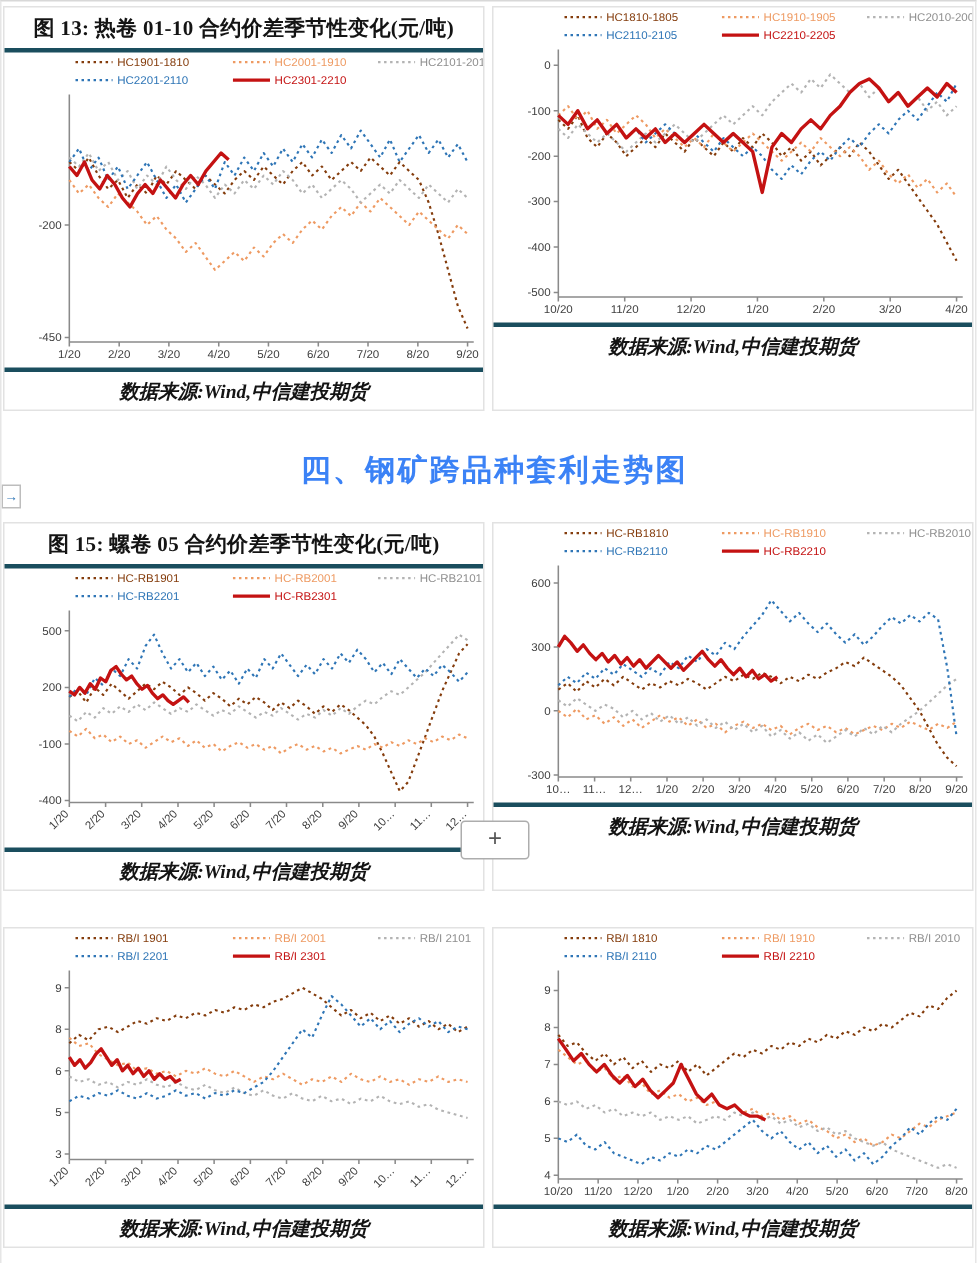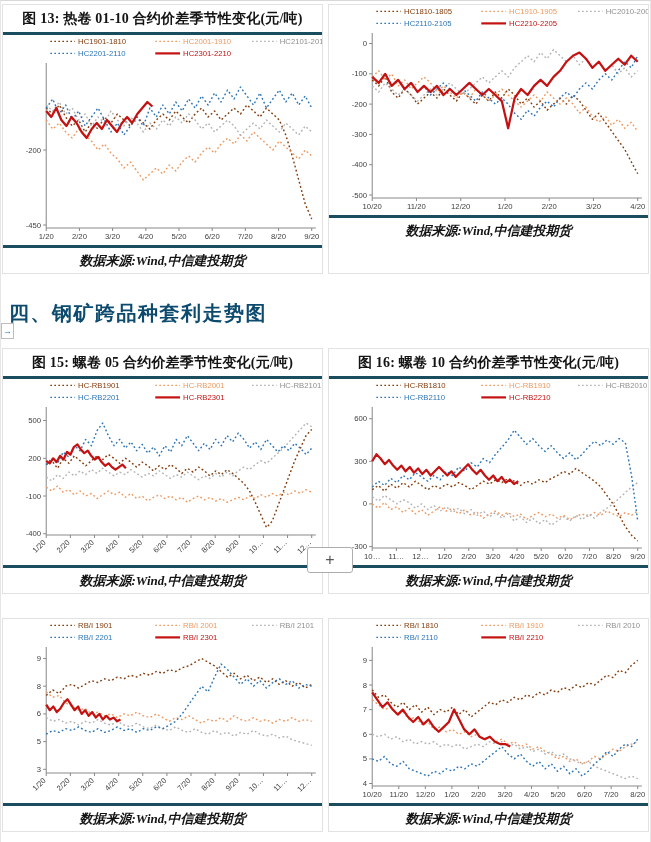--- a/index.html
+++ b/index.html
@@ -6,22 +6,22 @@
   body { background:#fff; font-family:"Liberation Sans", sans-serif; }
   .page { position:relative; width:651px; height:842px; background:#fff; overflow:hidden;
           border-top:1px solid #d8d8d8; border-left:1px solid #e6e6e6; border-right:1px solid #e6e6e6; }
   .chart-row { display:flex; gap:5px; padding:0 1px; margin-top:3px;text-align:center; }
   .chart-cell { flex:1; background:#fff; border:1px solid #e2e2e2; }
   .chart-title { font-family:"Liberation Serif", serif; font-size:14px; font-weight:bold; color:#141414;
                  padding:5px 8px 4px 8px; border-bottom:3px solid #1A4E5E; white-space:nowrap; letter-spacing:0.2px; }
   .chart-svg { display:block; width:100%; }
   .chart-source { font-family:"Liberation Serif", serif; font-size:13px; font-weight:bold; font-style:italic;
                   color:#141414; border-top:3px solid #1A4E5E; padding:4px 8px 3px 8px; }
-  .section-heading { font-family:"Liberation Serif", serif; font-size:20px; font-weight:bold; color:#0c4a6e;
-                     margin:26px 0 0 8px; letter-spacing:1.5px; height:32px; }
+  .section-heading { font-family:"Liberation Serif", serif; font-size:20px; font-weight:bold; color:#3b82f6;
+                     margin:26px 0 0 8px; letter-spacing:1.5px; height:32px;text-align:center; }
   .plus-button { position:absolute; left:306px; top:546px; width:46px; height:26px; background:#fff;
                  border:1px solid #adadad; border-radius:3px; display:flex; align-items:center; justify-content:center;
                  font-size:16px; color:#555; z-index:6; cursor:pointer; }
   .margin-marker { position:absolute; left:0px; top:322px; width:13px; height:16px; background:#fff;
                    border:1px solid #bdbdbd; display:flex; align-items:center; justify-content:center;
                    font-size:9px; color:#2E75B6; z-index:5; }
   .tick { font:7.5px "Liberation Sans", sans-serif; fill:#404040; }
   .leg  { font:7.5px "Liberation Sans", sans-serif; }
   .row2-gap { margin-top:16px; }
   .row3-gap { margin-top:24px; }
@@ -179,21 +179,20 @@
           <text x="175" y="21" class="leg" fill="#C41212">HC-RB2301</text>
           <polyline fill="none" points="42.0,85.6 47.5,81.8 53.0,89.3 58.5,79.3 64.0,84.3 69.4,76.8 74.9,81.8 80.4,86.8 85.9,81.8 91.4,76.8 96.9,80.5 102.4,75.5 107.9,79.3 113.4,84.3 118.9,79.3 124.3,83.1 129.8,88.1 135.3,83.1 140.8,86.8 146.3,91.9 151.8,86.8 157.3,90.6 162.8,85.6 168.3,89.3 173.7,94.4 179.2,89.3 184.7,93.1 190.2,88.1 195.7,91.9 201.2,96.9 206.7,91.9 212.2,95.6 217.7,90.6 223.1,94.4 228.6,99.4 234.1,104.4 239.6,112.0 245.1,123.3 250.6,135.9 256.1,148.5 261.6,142.2 267.1,127.1 272.6,112.0 278.0,96.9 283.5,81.8 289.0,69.2 294.5,56.6 300.0,50.4" stroke="#843C0C" stroke-width="1.4" stroke-dasharray="1.8 2.4" stroke-linejoin="round"></polyline>
           <polyline fill="none" points="42.0,108.2 47.5,112.0 53.0,106.9 58.5,113.2 64.0,110.7 69.4,115.8 74.9,112.0 80.4,117.0 85.9,114.5 91.4,119.5 96.9,115.8 102.4,112.0 107.9,115.8 113.4,113.2 118.9,118.3 124.3,114.5 129.8,119.5 135.3,117.0 140.8,122.0 146.3,118.3 151.8,115.8 157.3,119.5 162.8,117.0 168.3,120.8 173.7,118.3 179.2,123.3 184.7,119.5 190.2,117.0 195.7,120.8 201.2,118.3 206.7,122.0 212.2,119.5 217.7,123.3 223.1,120.8 228.6,118.3 234.1,120.8 239.6,117.0 245.1,119.5 250.6,115.8 256.1,118.3 261.6,114.5 267.1,117.0 272.6,113.2 278.0,115.8 283.5,112.0 289.0,114.5 294.5,110.7 300.0,113.2" stroke="#EE9A62" stroke-width="1.4" stroke-dasharray="1.8 2.4" stroke-linejoin="round"></polyline>
           <polyline fill="none" points="42.0,98.1 47.5,101.9 53.0,95.6 58.5,99.4 64.0,93.1 69.4,96.9 74.9,91.9 80.4,95.6 85.9,90.6 91.4,94.4 96.9,89.3 102.4,93.1 107.9,96.9 113.4,93.1 118.9,95.6 124.3,90.6 129.8,94.4 135.3,98.1 140.8,94.4 146.3,96.9 151.8,91.9 157.3,95.6 162.8,99.4 168.3,95.6 173.7,98.1 179.2,93.1 184.7,96.9 190.2,100.7 195.7,96.9 201.2,99.4 206.7,94.4 212.2,98.1 217.7,93.1 223.1,96.9 228.6,91.9 234.1,88.1 239.6,90.6 245.1,85.6 250.6,81.8 256.1,84.3 261.6,79.3 267.1,74.2 272.6,69.2 278.0,62.9 283.5,56.6 289.0,50.4 294.5,44.1 300.0,47.8" stroke="#B3B3B3" stroke-width="1.4" stroke-dasharray="1.8 2.4" stroke-linejoin="round"></polyline>
           <polyline fill="none" points="42.0,85.6 47.5,79.3 53.0,84.3 58.5,73.0 64.0,78.0 69.4,66.7 74.9,71.7 80.4,60.4 85.9,66.7 91.4,51.6 96.9,44.1 102.4,56.6 107.9,66.7 113.4,60.4 118.9,69.2 124.3,62.9 129.8,71.7 135.3,65.4 140.8,74.2 146.3,68.0 151.8,76.8 157.3,66.7 162.8,73.0 168.3,60.4 173.7,66.7 179.2,56.6 184.7,64.2 190.2,71.7 195.7,64.2 201.2,70.5 206.7,60.4 212.2,66.7 217.7,56.6 223.1,62.9 228.6,54.1 234.1,60.4 239.6,69.2 245.1,62.9 250.6,70.5 256.1,60.4 261.6,66.7 267.1,73.0 272.6,66.7 278.0,71.7 283.5,64.2 289.0,69.2 294.5,75.5 300.0,69.2" stroke="#2E75B6" stroke-width="1.4" stroke-dasharray="1.8 2.4" stroke-linejoin="round"></polyline>
           <polyline fill="none" points="42.0,81.8 45.4,84.3 48.7,79.3 52.1,83.1 55.5,76.8 58.8,80.5 62.2,73.0 65.6,75.5 68.9,68.0 72.3,65.4 75.7,70.5 79.0,74.2 82.4,71.7 85.7,76.8 89.1,80.5 92.5,78.0 95.8,83.1 99.2,86.8 102.6,84.3 105.9,88.1 109.3,90.6 112.7,88.1 116.0,85.6 119.4,89.3" stroke="#C41212" stroke-width="2.2" stroke-linejoin="round"></polyline>
         </svg>
       <div class="chart-source">数据来源:Wind,中信建投期货</div>
     </div>
     <div class="chart-cell">
-      <div class="chart-title">图 16: 螺卷 10 合约价差季节性变化(元/吨)</div>
       <svg class="chart-svg" preserveAspectRatio="none" viewBox="0 0 310 186" style="height: 186px;">
           <line x1="42" y1="28" x2="42" y2="169" stroke="#8a8a8a" stroke-width="1"></line>
           <line x1="42" y1="169" x2="304" y2="169" stroke="#8a8a8a" stroke-width="1"></line>
           <line x1="39" x2="42" y1="39.7" y2="39.7" stroke="#8a8a8a"></line>
           <text x="37" y="42.300000000000004" text-anchor="end" class="tick">600</text>
           <line x1="39" x2="42" y1="82.3" y2="82.3" stroke="#8a8a8a"></line>
           <text x="37" y="84.89999999999999" text-anchor="end" class="tick">300</text>
           <line x1="39" x2="42" y1="124.9" y2="124.9" stroke="#8a8a8a"></line>
           <text x="37" y="127.5" text-anchor="end" class="tick">0</text>
           <line x1="39" x2="42" y1="167.6" y2="167.6" stroke="#8a8a8a"></line>

